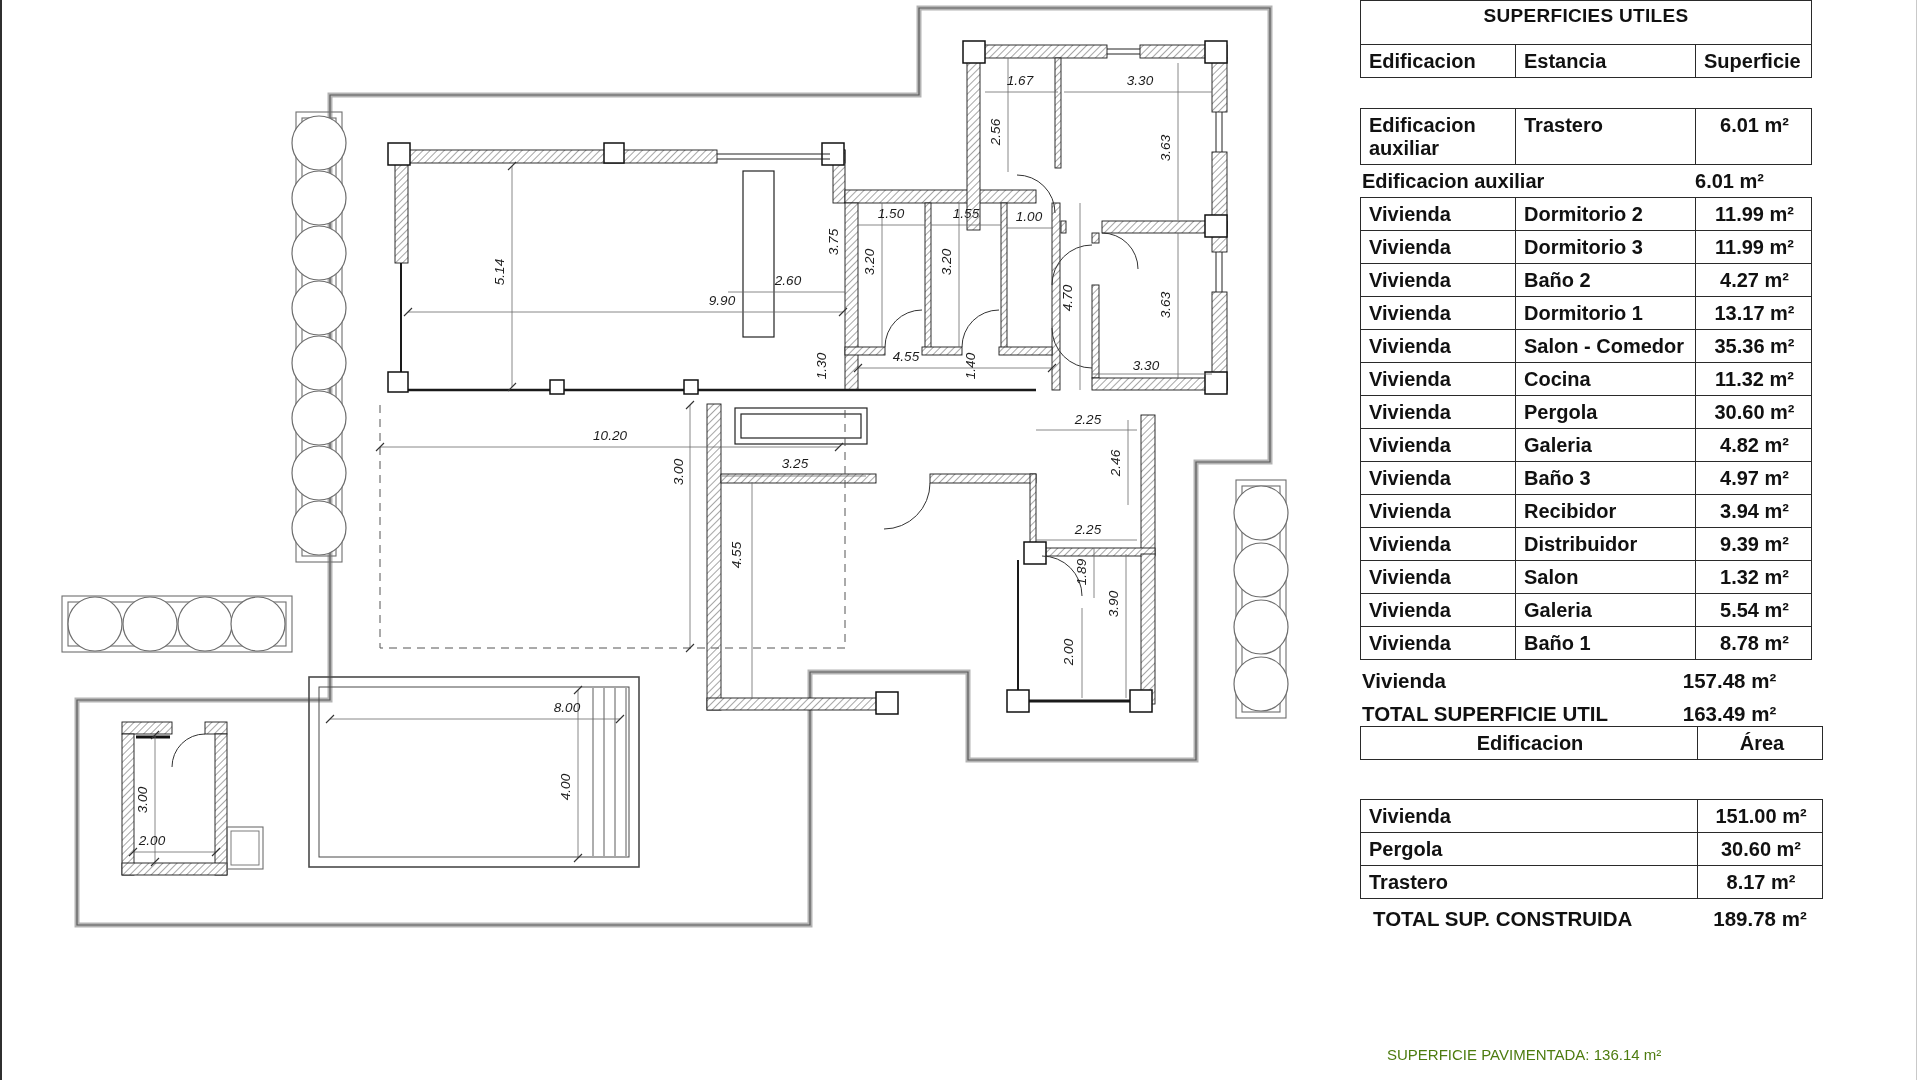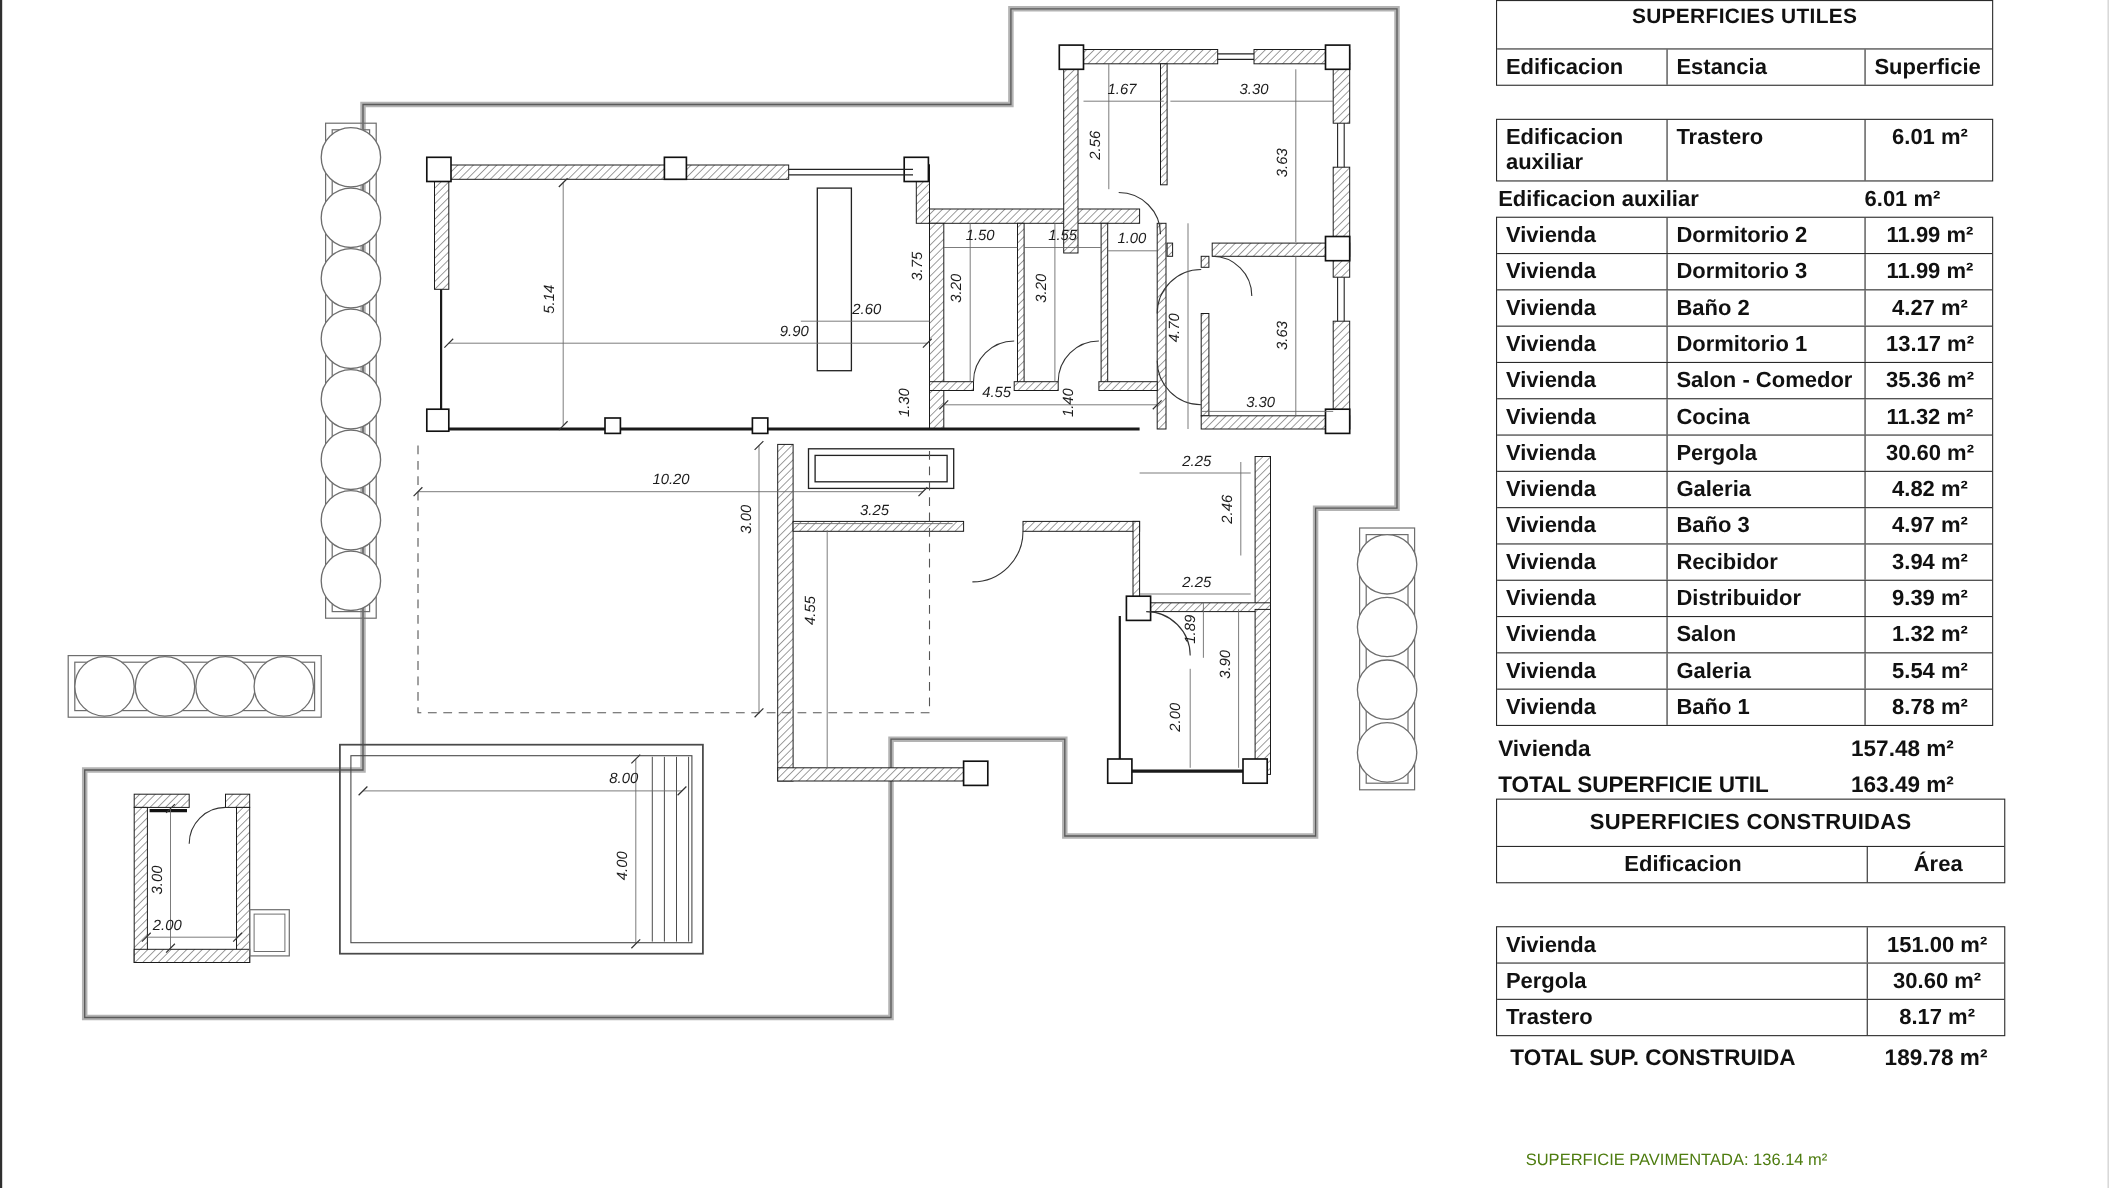--- a/index.html
+++ b/index.html
@@ -386,21 +386,20 @@
     <span class="val">157.48 m²</span>
   </div>
   <div class="sumline" style="font-size:20.5px;padding:7px 0 0 2px;">
     <span class="lab">TOTAL SUPERFICIE UTIL</span>
     <span class="val">163.49 m²</span>
   </div>
 </div>
 
 <div class="tbl" style="left:1360px;top:726px;width:463px;">
   <div class="box">
-    <div class="t-title" style="font-size:20px;padding:10px 0 9px 0;">SUPERFICIES CONSTRUIDAS</div>
     <div class="headrow t2cols">
       <div class="cell ctr">Edificacion</div>
       <div class="cell ctr">Área</div>
     </div>
   </div>
 
   <div class="box" id="construidas-rows" style="margin-top:39px;">
       <div class="trow t2cols">
         <div class="cell">Vivienda</div>
         <div class="cell num">151.00 m²</div>

